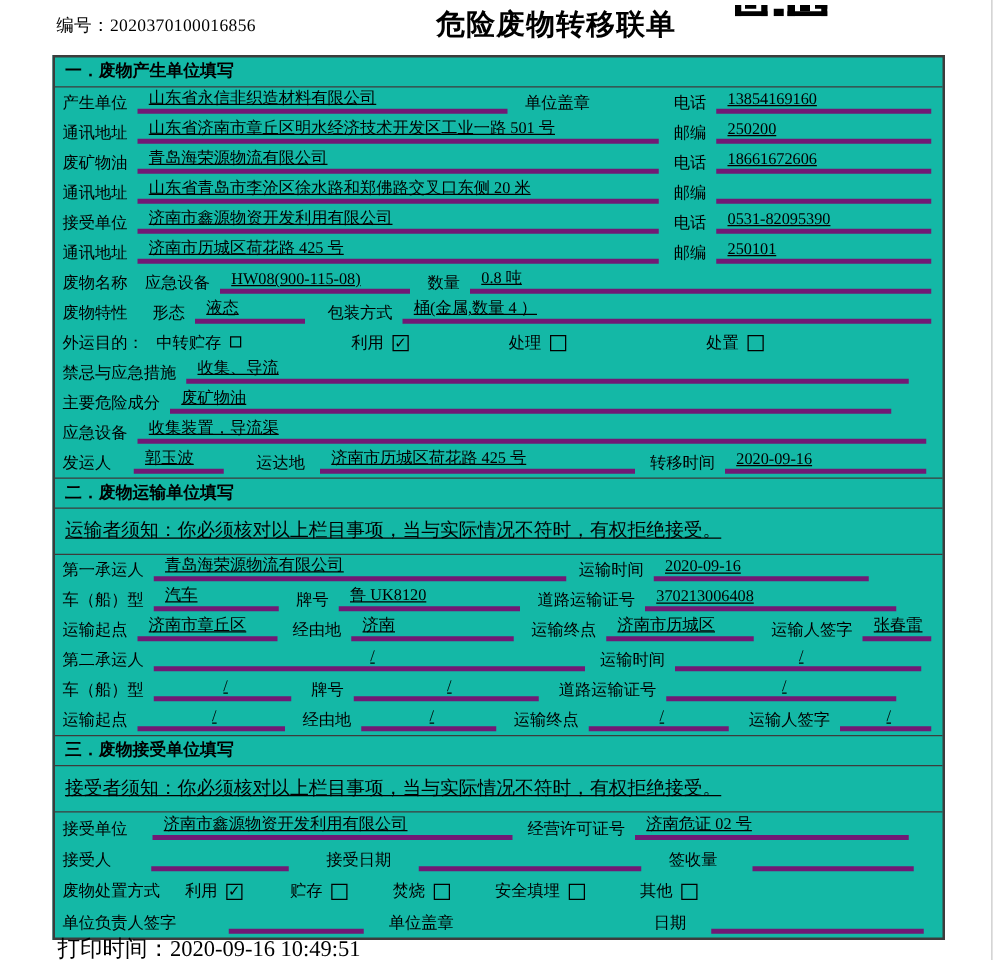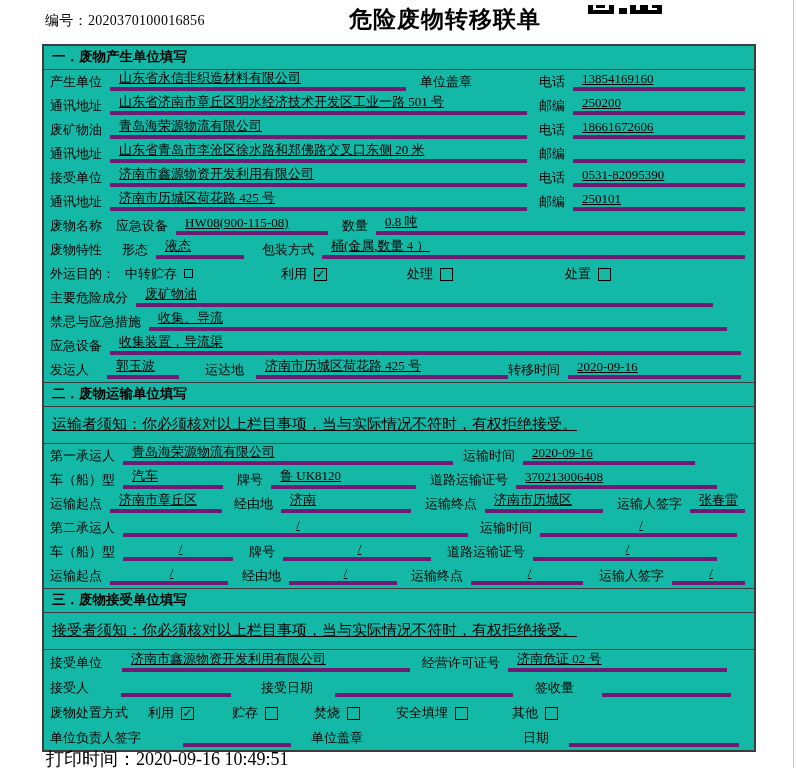--- a/index.html
+++ b/index.html
@@ -139,40 +139,40 @@
           <span>处理</span>
           <span class="box"></span>
         </span>
         <span class="opt" style="margin-left:112px">
           <span>处置</span>
           <span class="box"></span>
         </span>
       </div>
 
       <div class="row">
+        <span class="lbl">禁忌与应急措施</span>
+        <span class="u fill" style="margin-right:18px">收集、导流</span>
+      </div>
+
+      <div class="row">
         <span class="lbl">主要危险成分</span>
         <span class="u fill" style="margin-right:32px">废矿物油</span>
-      </div>
-
-      <div class="row">
-        <span class="lbl">禁忌与应急措施</span>
-        <span class="u fill" style="margin-right:18px">收集、导流</span>
       </div>
 
       <div class="row">
         <span class="lbl">应急设备</span>
         <span class="u fill" style="margin-right:4px">收集装置，导流渠</span>
       </div>
 
       <div class="row">
         <span class="lbl">发运人</span>
         <span class="u" style="width:72px;margin-left:18px">郭玉波</span>
         <span class="lbl" style="margin-left:26px">运达地</span>
         <span class="u" style="width:252px;margin-left:12px">济南市历城区荷花路 425 号</span>
-        <span class="lbl" style="">转移时间</span>
+        <span class="lbl" style="margin-left:12px">转移时间</span>
         <span class="u fill" style="margin-right:4px">2020-09-16</span>
       </div>
     </div>
 
     <div class="sec s2">
       <div class="sec-header">二．废物运输单位填写</div>
       <div class="notice">运输者须知：你必须核对以上栏目事项，当与实际情况不符时，有权拒绝接受。</div>
 
       <div class="row">
         <span class="lbl">第一承运人</span>

